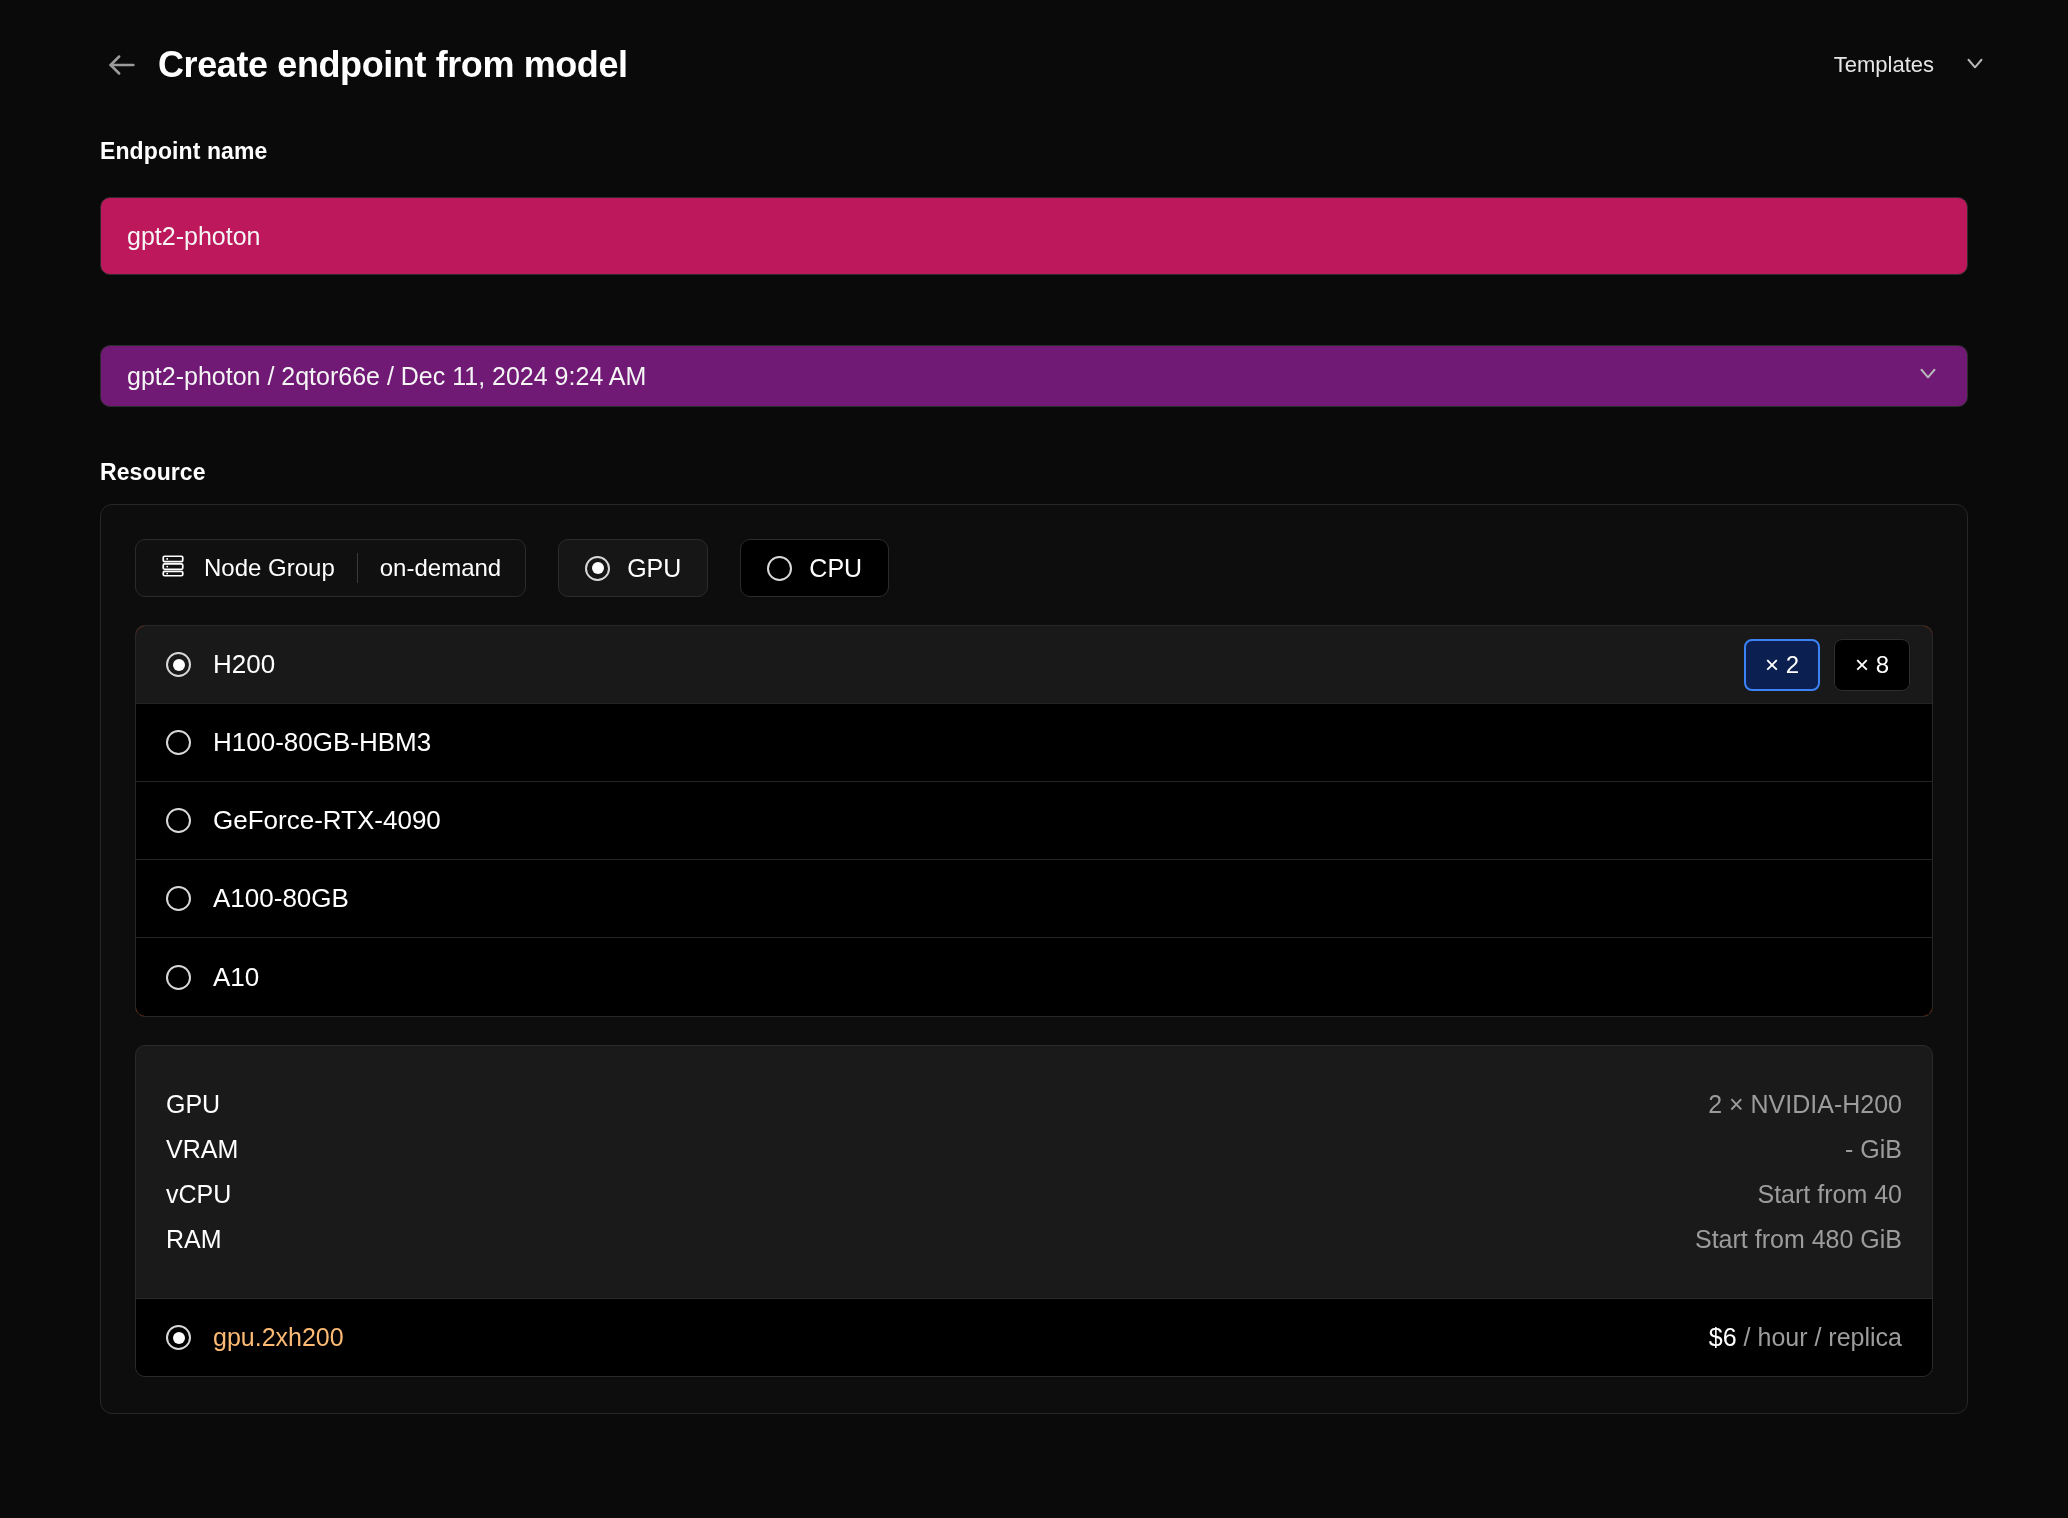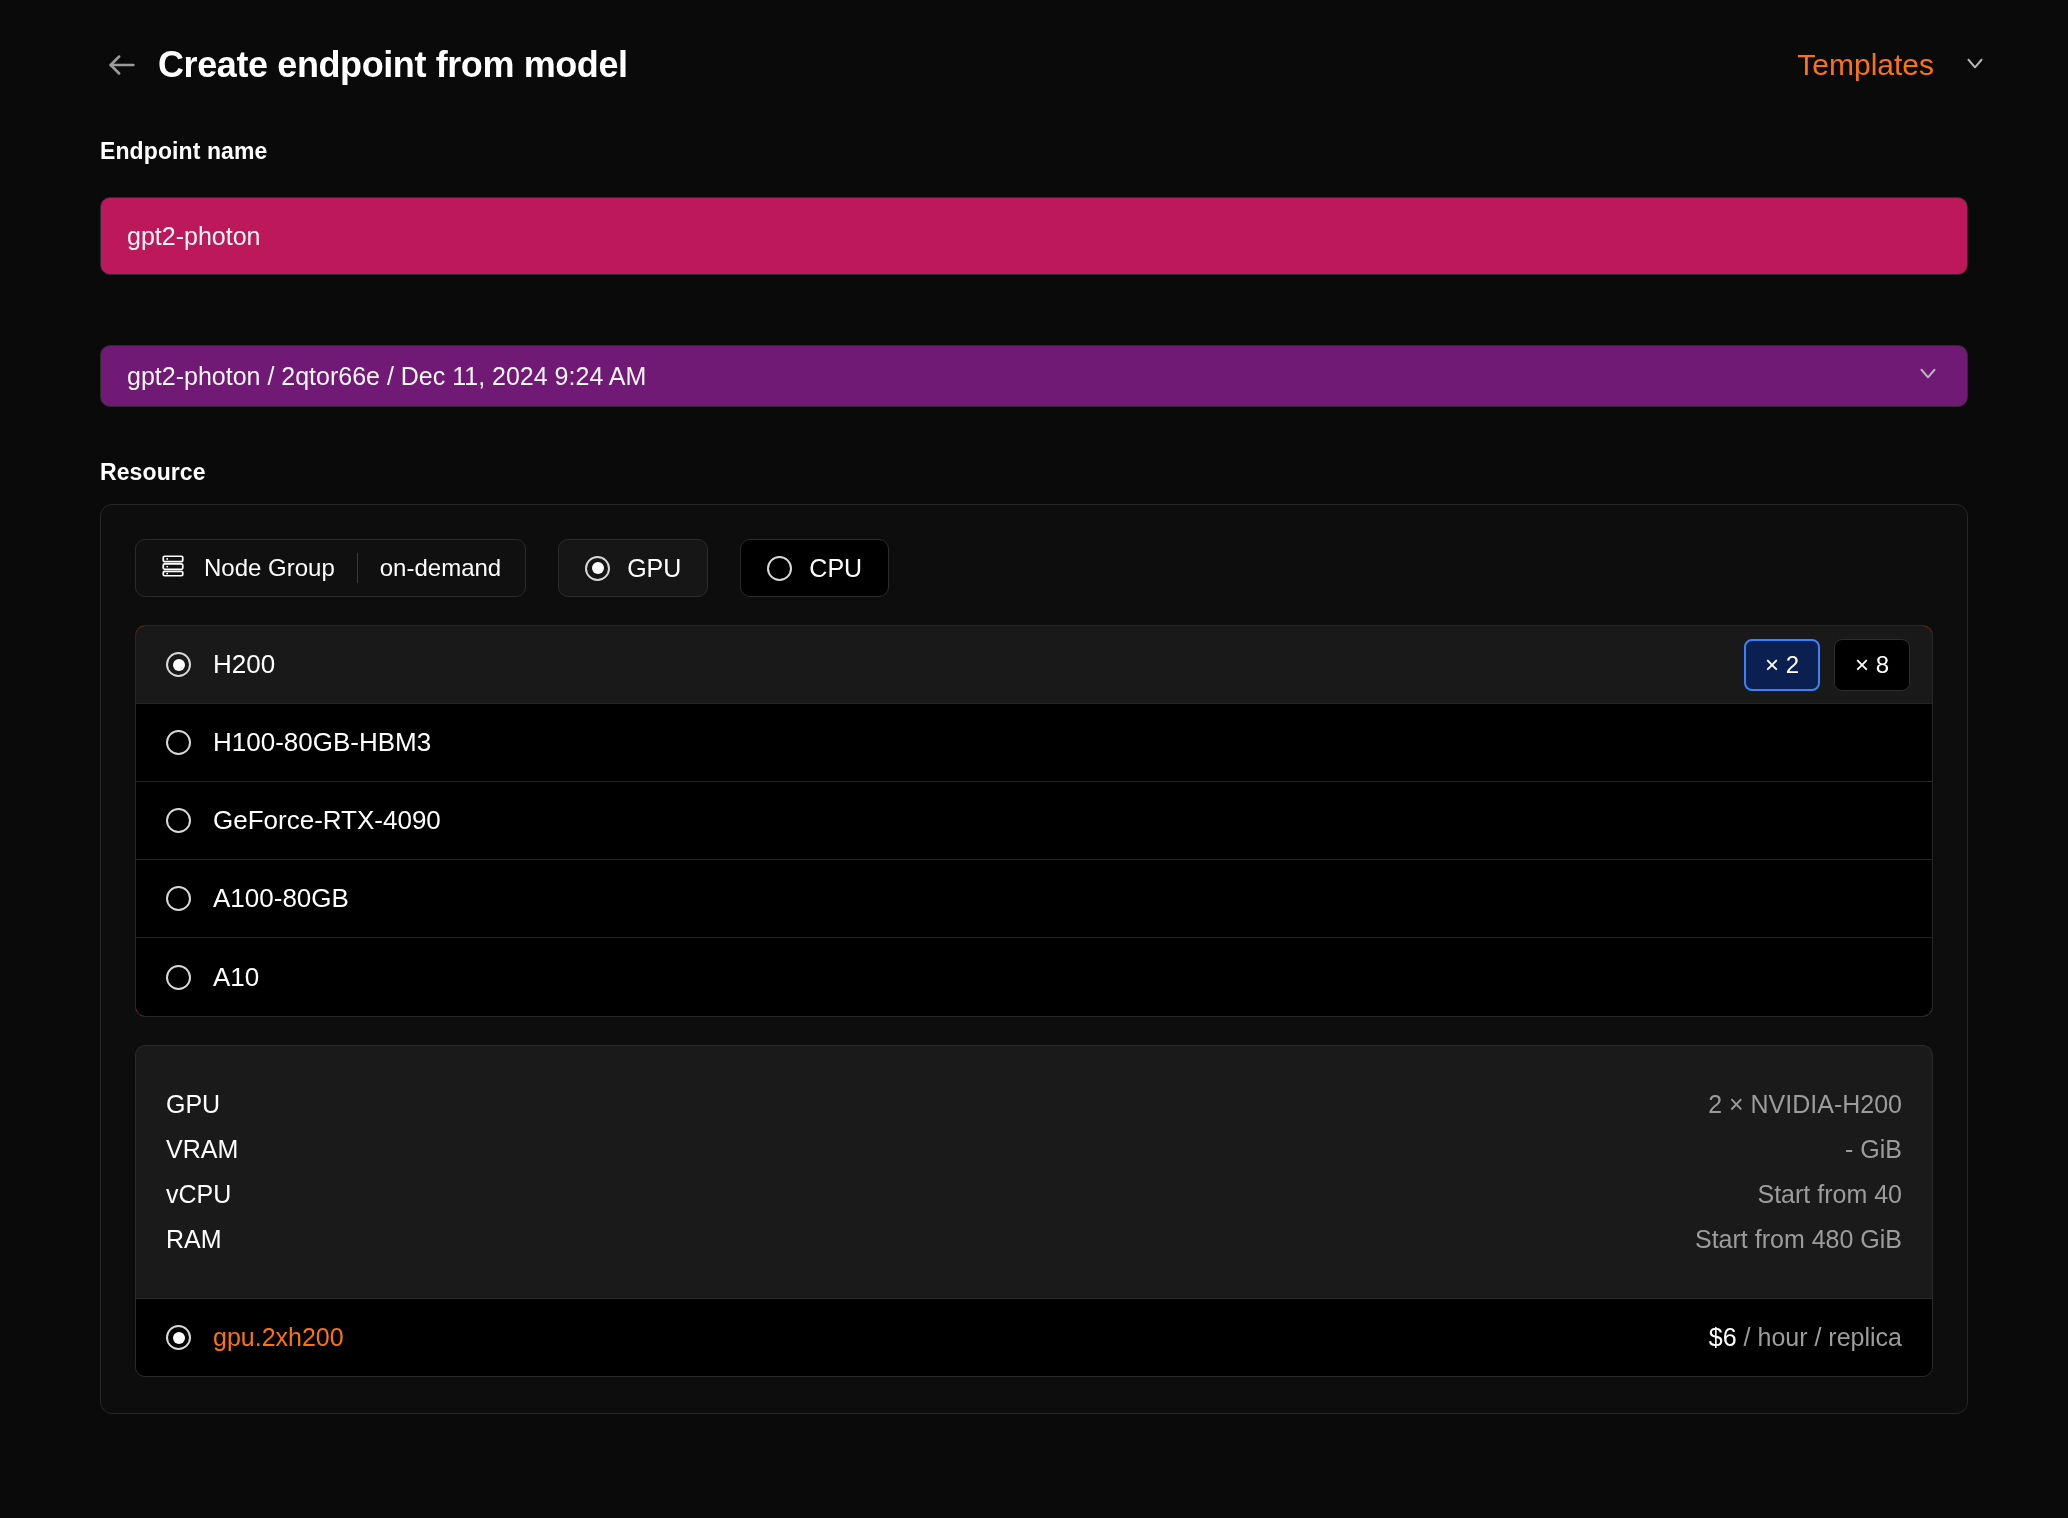--- a/index.html
+++ b/index.html
@@ -38,21 +38,21 @@
     letter-spacing: -0.4px;
     color: #ffffff;
     white-space: nowrap;
   }
   .header-spacer { flex: 1 1 auto; }
   .templates {
     display: flex; align-items: center; gap: 28px;
     cursor: pointer;
     padding-right: 14px;
   }
-  .templates-label { font-size: 30px; color: #f97316; }
+  .templates-label { font-size: 22px; color: #e5e5e5; }
 
   
   .content { padding: 0 100px; }
 
   .field-label {
     font-size: 23px;
     font-weight: bold;
     color: #ffffff;
     letter-spacing: 0.1px;
   }
@@ -209,21 +209,21 @@
 
   .plan-row {
     border-top: 1px solid #2a2a2a;
     background: #000000;
     height: 78px;
     display: flex; align-items: center; justify-content: space-between;
     padding: 0 30px;
     cursor: pointer;
   }
   .plan-left { display: flex; align-items: center; gap: 22px; }
-  .plan-name { font-size: 25px; color: #f97316; }
+  .plan-name { font-size: 25px; color: #fdba74; }
   .plan-price { font-size: 25px; color: #9c9c9c; }
   .plan-price b { color: #ffffff; font-weight: normal; }
 </style>
 </head>
 <body>
 
 <div class="page">
 
   <div class="header">
     <div class="back-btn">

